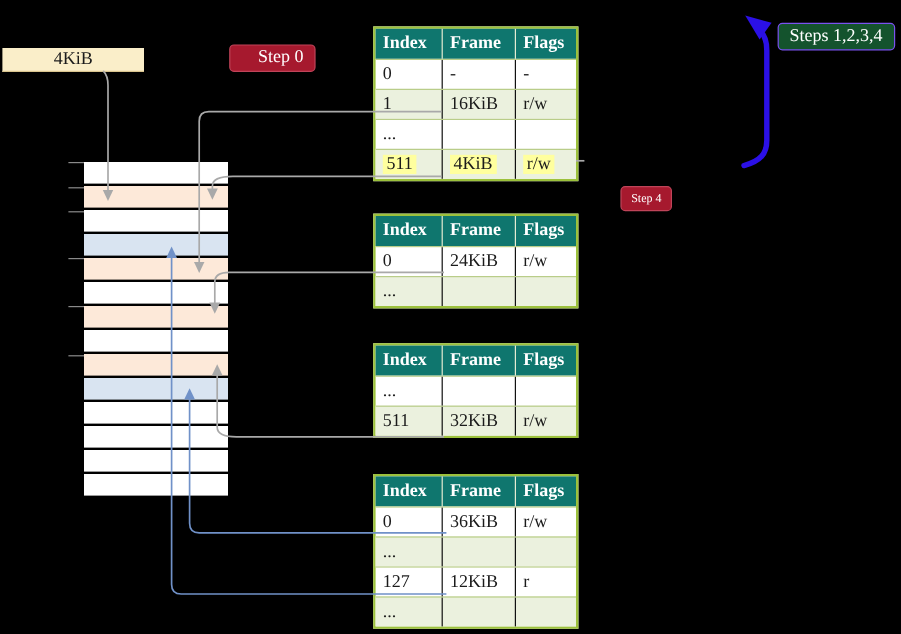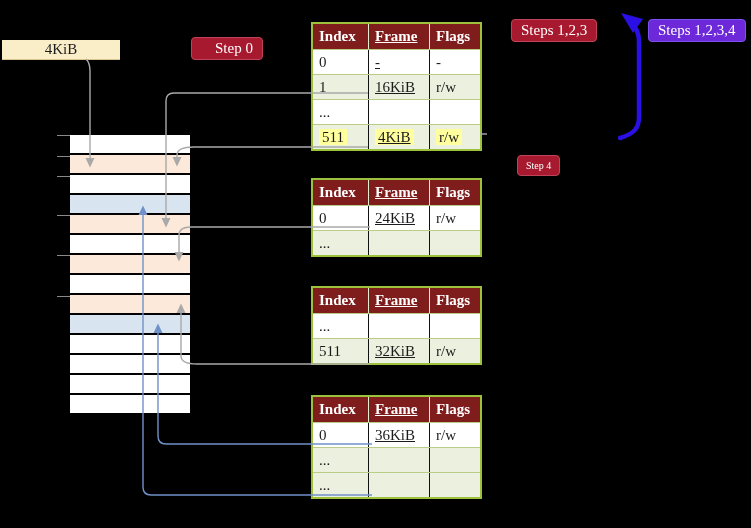--- a/index.html
+++ b/index.html
@@ -8,62 +8,61 @@
 
   
   .frame-label{position:absolute;left:2px;top:40px;width:118px;height:19px;
     background:#faeec9;border-bottom:1px solid #d9c48e;color:#1b1b1b;
     font-size:15px;text-align:center;line-height:19px;}
 
   
   .badge{position:absolute;height:19px;line-height:19px;padding:1px 9px;
     border-radius:4px;color:#fff;font-size:15px;white-space:nowrap;
     background:#a6192e;border:1px solid #bf4459;}
-  .badge.blue{background:#6d28d9;border-color:#7a52ef;}
+  .badge.blue{background:#14532d;border-color:#7a52ef;}
   #b-step0{left:191px;top:37px;padding-left:23px;}
   #b-steps123{left:511px;top:19px;}
   #b-steps1234{left:648px;top:19px;}
   #b-step4{left:517px;top:155px;height:17px;line-height:17px;font-size:10px;padding:1px 8px;}
 
   
   #mem{position:absolute;left:70px;top:135px;width:120px;}
   .mrow{height:18px;margin-bottom:2px;}
   .mrow.white{background:#ffffff;}
   .mrow.peach{background:#fde9d9;}
   .mrow.blue{background:#d9e4f1;}
   .tick{position:absolute;left:57px;width:13px;height:1px;background:#8a8a8a;}
 
   
   .ptable{position:absolute;left:311px;width:171px;box-sizing:border-box;
     border:2px solid #9cc13c;background:#fff;}
   .pt-row{display:flex;height:25px;box-sizing:border-box;}
   .pt-row + .pt-row{border-top:1px solid #b9cd89;}
-  .pt-head{background:#7f1d1d;border-top:none !important;}
+  .pt-head{background:#0f766e;border-top:none !important;}
   .pt-cell{box-sizing:border-box;padding-left:6px;font-size:15px;line-height:24px;
     color:#1b1b1b;overflow:hidden;white-space:nowrap;}
-  .c0{width:56px;}.c1{width:61px;text-decoration:underline;}.c2{flex:1;}
+  .c0{width:56px;}.c1{width:61px;}.c2{flex:1;}
   .pt-row .c0,.pt-row .c1{border-right:1px solid #111;}
   .pt-head .c0,.pt-head .c1{border-right:1px solid #e4ecd2;}
   .pt-head .pt-cell{color:#fff;font-weight:bold;}
   .pt-row.shade{background:#ebf1de;}
   .hl{background:#ffff9e;padding:0 3px;}
   #pt1{top:22px;} #pt2{top:178px;} #pt3{top:286px;} #pt4{top:395px;}
 
   
   #arrows{position:absolute;left:0;top:0;pointer-events:none;}
 </style>
 </head>
 <body>
 
 <div id="canvas">
 
   <div class="frame-label">4KiB</div>
 
   <div class="badge" id="b-step0">Step 0</div>
-  <div class="badge" id="b-steps123">Steps 1,2,3</div>
   <div class="badge blue" id="b-steps1234">Steps 1,2,3,4</div>
   <div class="badge" id="b-step4">Step 4</div>
 
   <div id="mem">
       <div class="mrow white"></div>
       <div class="mrow peach"></div>
       <div class="mrow white"></div>
       <div class="mrow blue"></div>
       <div class="mrow peach"></div>
       <div class="mrow white"></div>
@@ -153,20 +152,25 @@
       </div>
       <div class="pt-row">
         <div class="pt-cell c0"><span>0</span></div>
         <div class="pt-cell c1"><span>36KiB</span></div>
         <div class="pt-cell c2"><span>r/w</span></div>
       </div>
       <div class="pt-row shade">
         <div class="pt-cell c0"><span>...</span></div>
         <div class="pt-cell c1"></div>
         <div class="pt-cell c2"></div>
+      </div>
+      <div class="pt-row">
+        <div class="pt-cell c0"><span>127</span></div>
+        <div class="pt-cell c1"><span>12KiB</span></div>
+        <div class="pt-cell c2"><span>r</span></div>
       </div>
       <div class="pt-row shade">
         <div class="pt-cell c0"><span>...</span></div>
         <div class="pt-cell c1"></div>
         <div class="pt-cell c2"></div>
       </div>
     </div>
 
   <svg id="arrows" width="751" height="528" viewBox="0 0 751 528">
     <defs>

